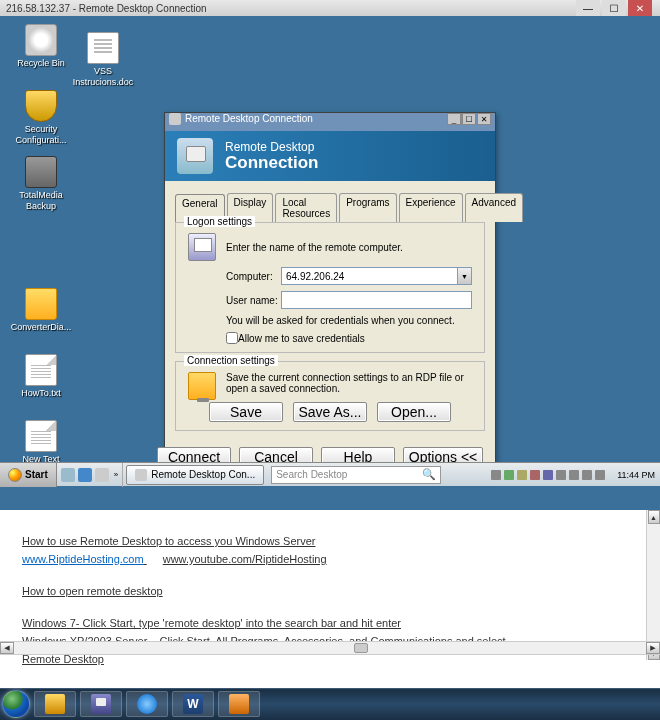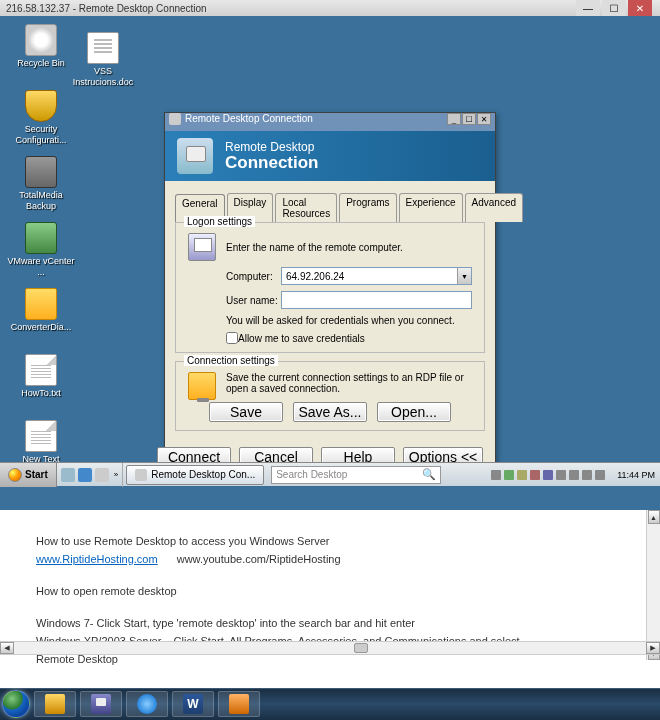--- a/index.html
+++ b/index.html
@@ -75,21 +75,21 @@
 .task { height:20px; margin:0 3px; padding:0 8px; background:linear-gradient(#fff,#d8e0e8); border:1px solid #888; border-radius:2px; display:flex; align-items:center; gap:4px; cursor:pointer; min-width:130px;}
 .task .ti { width:12px; height:12px; background:#ccc; border-radius:2px;}
 .search-tb { flex:1; max-width:170px; height:18px; background:#fff; border:1px solid #999; margin-left:4px; display:flex; align-items:center; padding:0 4px; font-size:10px; color:#888; }
 .search-tb .mag { margin-left:auto; font-size:11px; color:#666; cursor:pointer;}
 .tray { margin-left:auto; display:flex; align-items:center; gap:3px; padding:0 5px; }
 .tray .tri { width:10px; height:10px; background:#888; border-radius:1px; cursor:pointer;}
 .tray .time { font-size:9px; margin-left:9px; }
 
 
 .docarea { position:absolute; top:510px; left:0; width:660px; height:180px; background:#fff; color:#333; font-size:11px; font-family:Calibri,Arial,sans-serif; }
-.doc-content { padding:22px 36px; line-height:18px; }
+.doc-content { padding:22px 22px; line-height:18px;text-decoration:underline; }
 .doc-content a { color:#0563c1; text-decoration:underline; }
 .doc-content .sp { margin:0 8px; }
 .scroll-h { position:absolute; bottom:35px; left:0; width:660px; height:14px; background:#f0f0f0; border-top:1px solid #ccc;border-bottom:1px solid #ccc; display:flex; align-items:center; }
 .scroll-h .arr { width:14px; height:12px; background:linear-gradient(#fff,#ccc); border:1px solid #999; font-size:7px; display:flex; align-items:center; justify-content:center; cursor:pointer;}
 .scroll-h .thumb { width:14px; height:10px; background:#ccc; border:1px solid #999; margin-left:340px; border-radius:2px; cursor:pointer;}
 .scroll-v { position:absolute; top:0; right:0; width:14px; height:150px; background:#f0f0f0; border-left:1px solid #ccc; display:flex; flex-direction:column;}
 .scroll-v .arr { width:12px; height:14px; margin:0 auto; background:linear-gradient(#fff,#ccc); border:1px solid #999; font-size:7px; display:flex; align-items:center; justify-content:center; cursor:pointer;}
 .statusbar { position:absolute; bottom:19px; left:0; width:660px; height:16px; background:linear-gradient(#e4e8ee,#cad2dc); border-top:1px solid #999; display:flex; align-items:center; font-size:9px; color:#333; padding:0 6px; gap:12px; }
 .statusbar .views { margin-left:auto; display:flex; gap:2px; align-items:center; }
 .statusbar .vbtn { width:16px; height:12px; background:#ddd; border:1px solid #999; cursor:pointer; }
@@ -131,24 +131,20 @@
           <div class="lbl">VSS Instrucions.doc</div>
         </div>
       <div class="dicon" style="top:74px;left:6px">
           <div class="ig shield"></div>
           <div class="lbl">Security Configurati...</div>
         </div>
       <div class="dicon" style="top:140px;left:6px">
           <div class="ig drive"></div>
           <div class="lbl">TotalMedia Backup</div>
         </div>
-      <div class="dicon" style="top:206px;left:6px">
-          <div class="ig vm"></div>
-          <div class="lbl">VMware vCenter ...</div>
-        </div>
       <div class="dicon" style="top:272px;left:6px">
           <div class="ig folder"></div>
           <div class="lbl">ConverterDia...</div>
         </div>
       <div class="dicon" style="top:338px;left:6px">
           <div class="ig txt"></div>
           <div class="lbl">HowTo.txt</div>
         </div>
       <div class="dicon" style="top:404px;left:6px">
           <div class="ig txt"></div>

